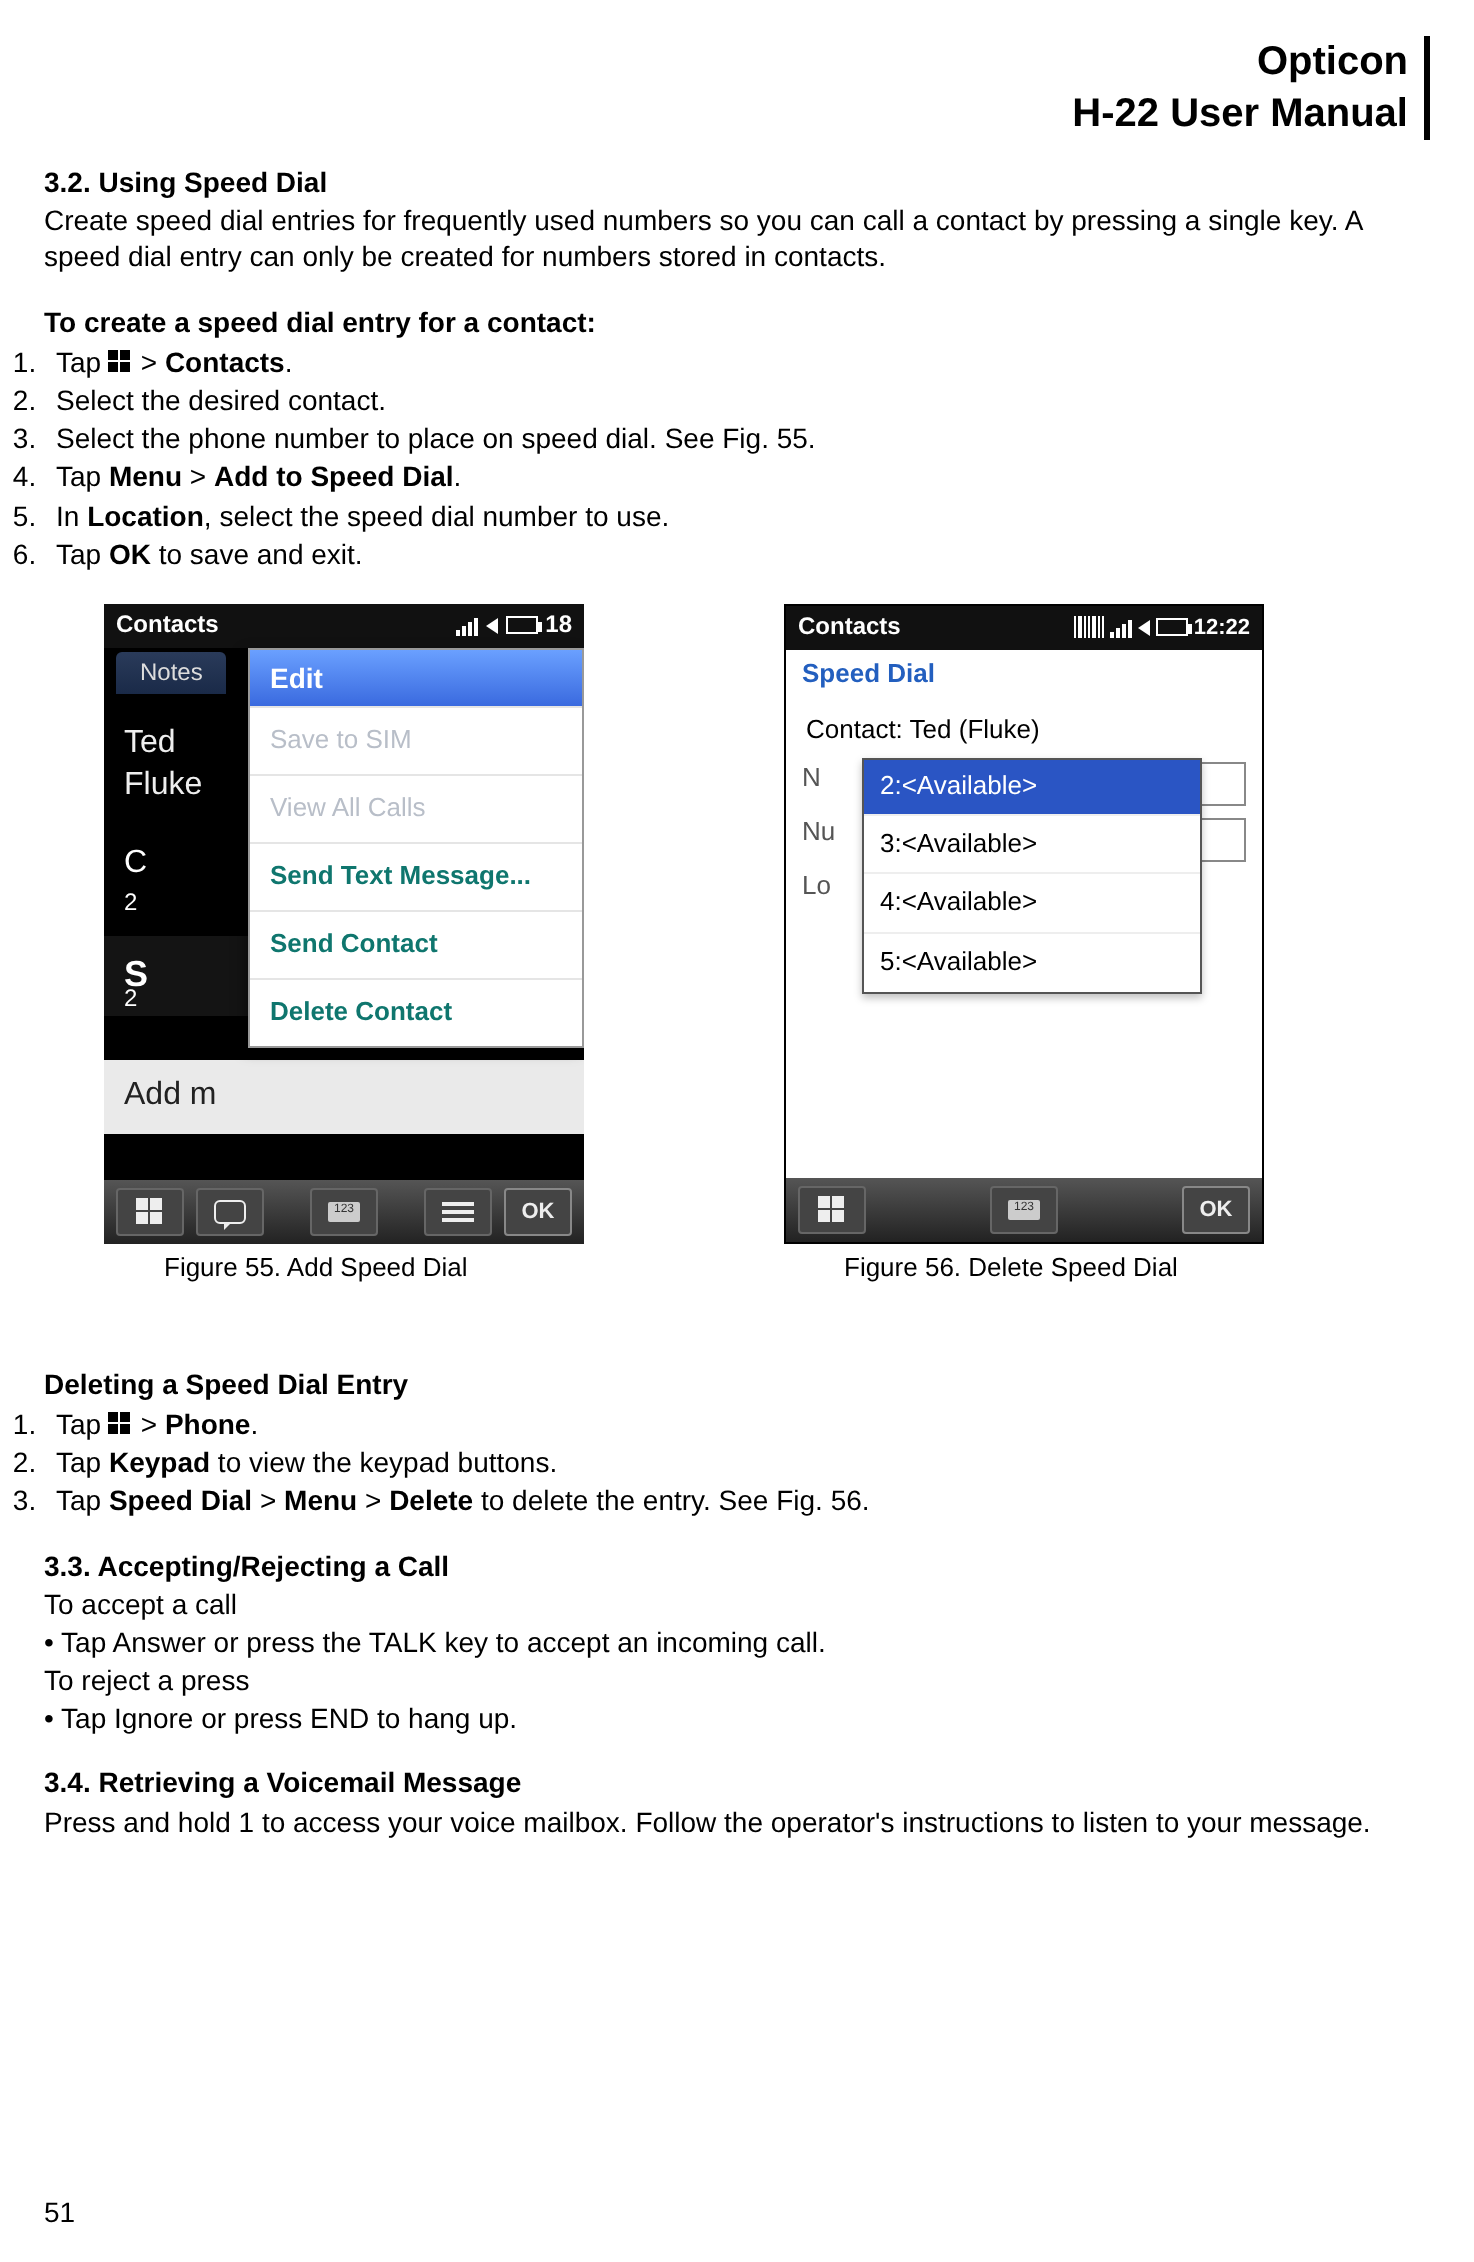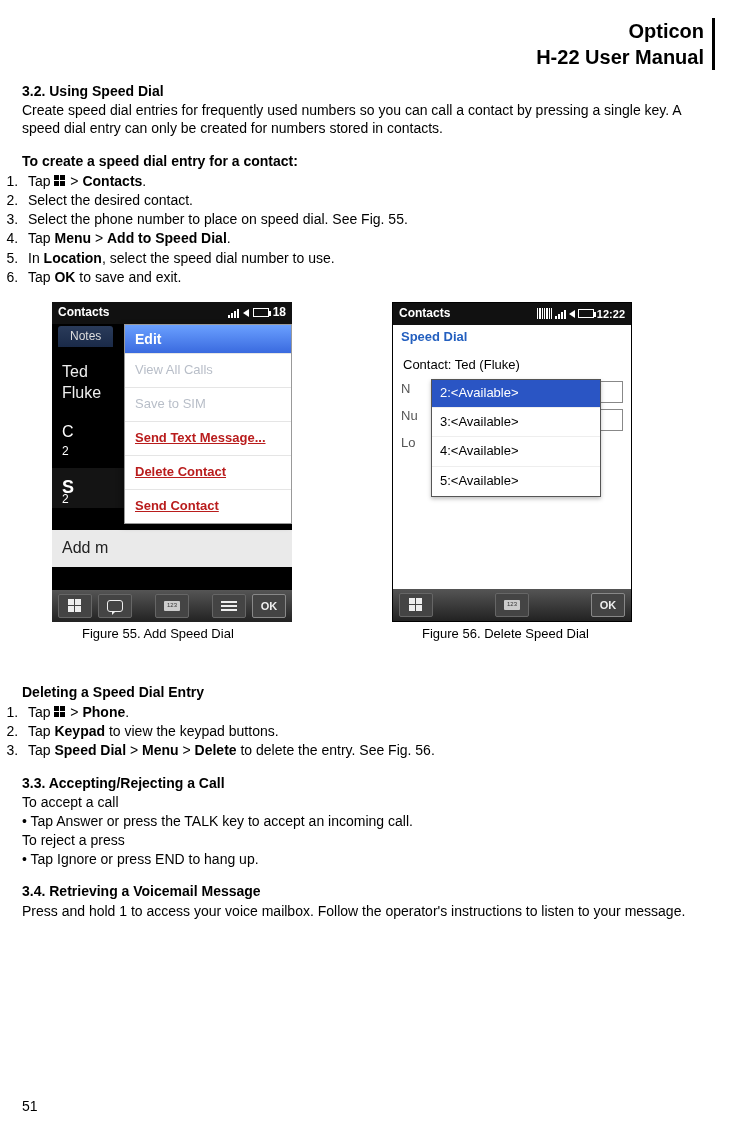--- a/index.html
+++ b/index.html
@@ -84,22 +84,22 @@
     .ps1-menu {
       position:absolute; left:72px; top:22px; width:168px;
       background:#fff; border:1px solid #999;
       box-shadow: -2px 2px 6px rgba(0,0,0,0.4);
     }
     .ps1-menu .mh {
       background: linear-gradient(#6aa0ff,#3a6adf);
       color:#fff; font-weight:bold; padding:5px 10px; font-size:14px;
     }
     .ps1-menu .mi {
-      color:#b91c1c; padding:8px 10px; font-size:13px;
-      border-top:1px solid #e5e5e5; text-decoration:underline;
+      color:#0f766e; padding:8px 10px; font-size:13px;
+      border-top:1px solid #e5e5e5; 
       font-weight:bold;
     }
     .ps1-menu .disabled { color:#b8bec8; text-decoration:none; font-weight:normal; }
     .ps1-botbar {
       position:absolute; left:0; bottom:0; width:100%; height:32px;
       background: linear-gradient(#555,#222);
       display:flex; justify-content:space-between; align-items:center;
       padding:0 6px;
     }
     .bb-seg { display:flex; gap:6px; }
@@ -231,25 +231,25 @@
         <span>C</span>
         <span class="num">2</span>
       </div>
       <div class="ps1-row ps1-s">
         <span>S</span>
         <span class="num">2</span>
       </div>
       <div class="ps1-addme">Add m</div>
       <div class="ps1-menu">
         <div class="mh">Edit</div>
+        <div class="mi disabled">Save to SIM</div>
         <div class="mi disabled">View All Calls</div>
-        <div class="mi disabled">Save to SIM</div>
         <div class="mi">Send Text Message...</div>
+        <div class="mi">Send Contact</div>
         <div class="mi">Delete Contact</div>
-        <div class="mi">Send Contact</div>
       </div>
       <div class="ps1-botbar">
         <div class="bb-seg">
           <div class="bb-btn">
               <span class="win-s">
                 <b></b>
                 <b></b>
                 <b></b>
                 <b></b>
               </span>

